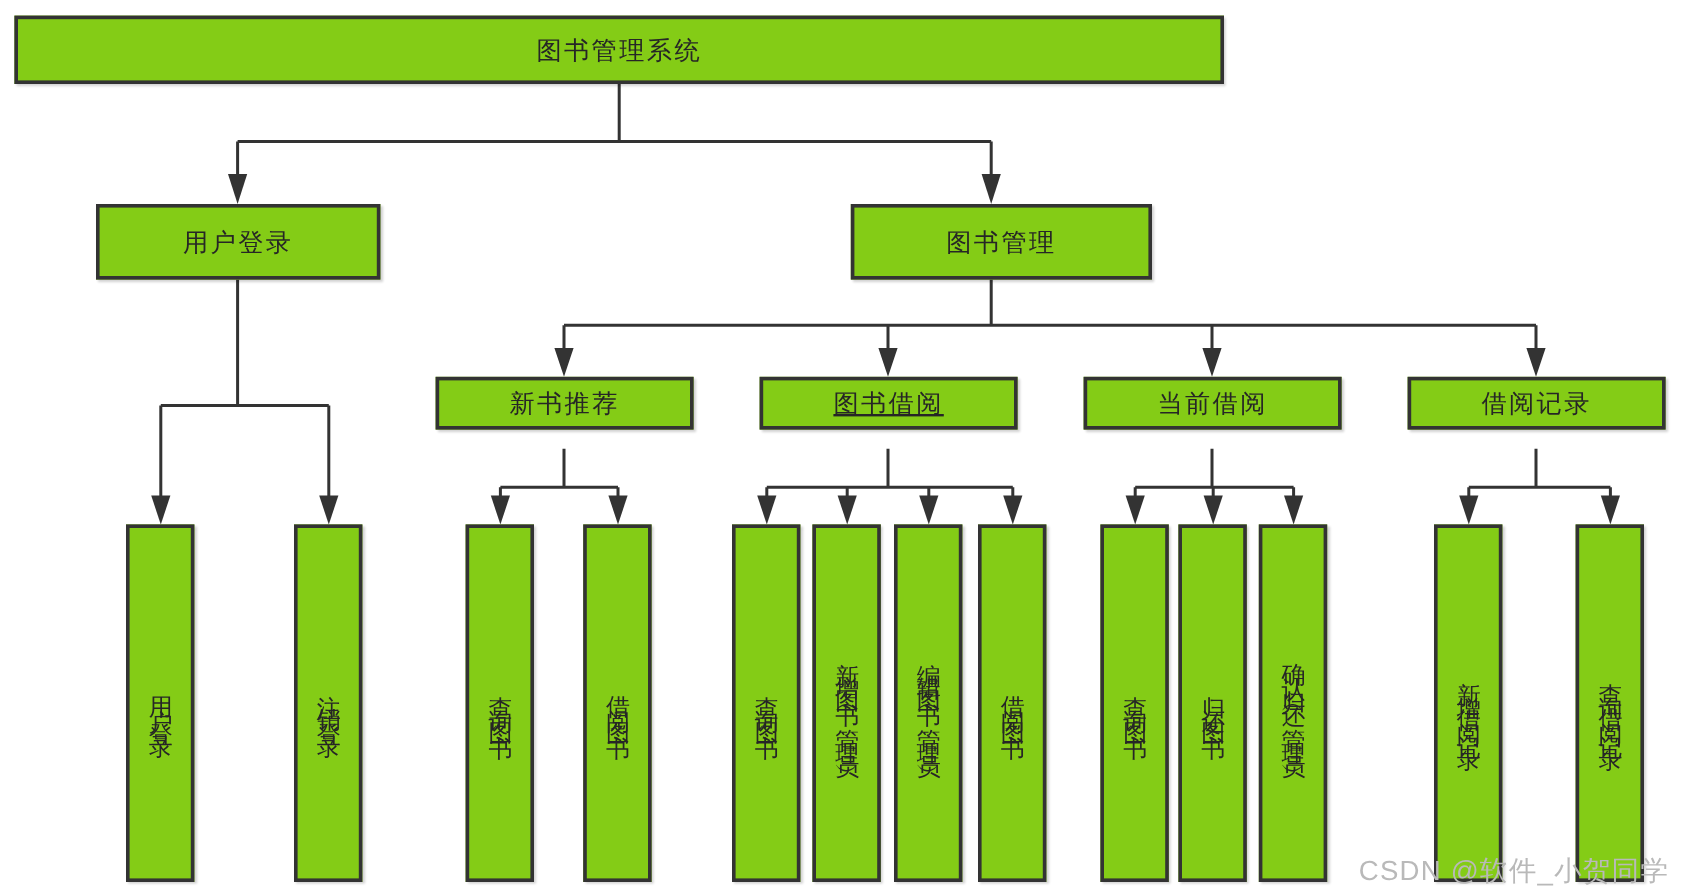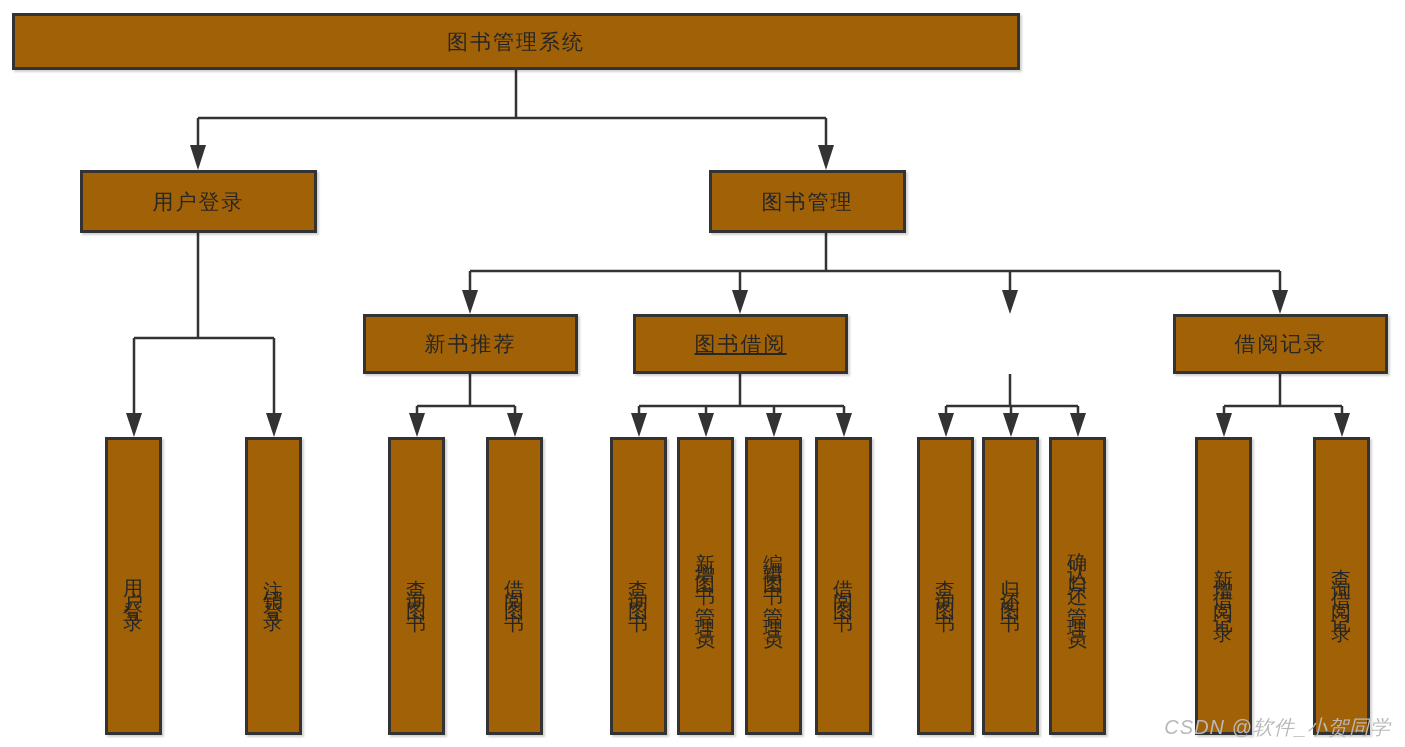--- a/index.html
+++ b/index.html
@@ -19,21 +19,21 @@
     position: absolute;
     left: 0; top: 0;
     width: 1405px;
     height: 747px;
     z-index: 1;
     pointer-events: none;
   }
   .node {
     position: absolute;
     box-sizing: border-box;
-    background: #a16207;
+    background: #84cc16;
     border: 3px solid #333333;
     display: flex;
     align-items: center;
     justify-content: center;
     color: #262626;
     z-index: 2;
     box-shadow: 2px 2px 2px rgba(0,0,0,0.18);
   }
   .hbox {
     font-size: 21px;
@@ -47,23 +47,23 @@
     letter-spacing: 11px;
     width: 57px;
     top: 437px;
     height: 298px;
     line-height: 1;
   }
   
   #root-box   { left: 12px;  top: 13px;  width: 1008px; height: 57px; }
   
   #n-user-login { left: 80px;  top: 170px; width: 237px; height: 63px; }
-  #n-book-mgmt  { left: 709px; top: 170px; width: 197px; height: 63px; }
+  #n-book-mgmt  { left: 709px; top: 170px; width: 251px; height: 63px; }
   
-  .l3 { top: 314px; height: 60px; width: 215px; }
+  .l3 { top: 314px; height: 44px; width: 215px; }
   #n-new-rec    { left: 363px;  }
   #n-borrowing  { left: 633px; text-decoration: underline;  }
   #n-current    { left: 903px;  }
   #n-records    { left: 1173px; text-align: right; }
   
   #lf-login       { left: 105px;  }
   #lf-logout      { left: 245px;  }
   #lf-rec-query   { left: 388px;  }
   #lf-rec-borrow  { left: 486px;  }
   #lf-bor-query   { left: 610px;  }
@@ -72,26 +72,25 @@
   #lf-bor-borrow  { left: 815px;  }
   #lf-cur-query   { left: 917px;  }
   #lf-cur-return  { left: 982px;  }
   #lf-cur-confirm { left: 1049px; }
   #lf-rc-add      { left: 1195px; }
   #lf-rc-query    { left: 1313px; }
   #watermark {
     position: absolute;
     right: 14px;
     bottom: 6px;
-    font-size: 20px;
+    font-size: 23px;
     color: #b9b9b9;
     z-index: 3;
     white-space: nowrap;
     letter-spacing: 1px;
-    font-style: italic;
   }
 </style>
 </head>
 <body>
 
 <div id="stage">
 
   <svg id="lines" viewBox="0 0 1405 747" xmlns="http://www.w3.org/2000/svg">
     <g stroke="#333333" stroke-width="2.5" fill="none">
 
@@ -135,20 +134,21 @@
     </g>
   </svg>
 
   <div id="root-box" class="node hbox">图书管理系统</div>
 
   <div id="n-user-login" class="node hbox">用户登录</div>
   <div id="n-book-mgmt" class="node hbox">图书管理</div>
 
   <div id="n-new-rec" class="node hbox l3">新书推荐</div>
   <div id="n-borrowing" class="node hbox l3">图书借阅</div>
+  <div id="n-current" class="node hbox l3">当前借阅</div>
   <div id="n-records" class="node hbox l3">借阅记录</div>
 
   <div id="lf-login" class="node vbox">用户登录</div>
   <div id="lf-logout" class="node vbox">注销登录</div>
 
   <div id="lf-rec-query" class="node vbox">查询图书</div>
   <div id="lf-rec-borrow" class="node vbox">借阅图书</div>
 
   <div id="lf-bor-query" class="node vbox">查询图书</div>
   <div id="lf-bor-add" class="node vbox">新增图书（管理员）</div>

